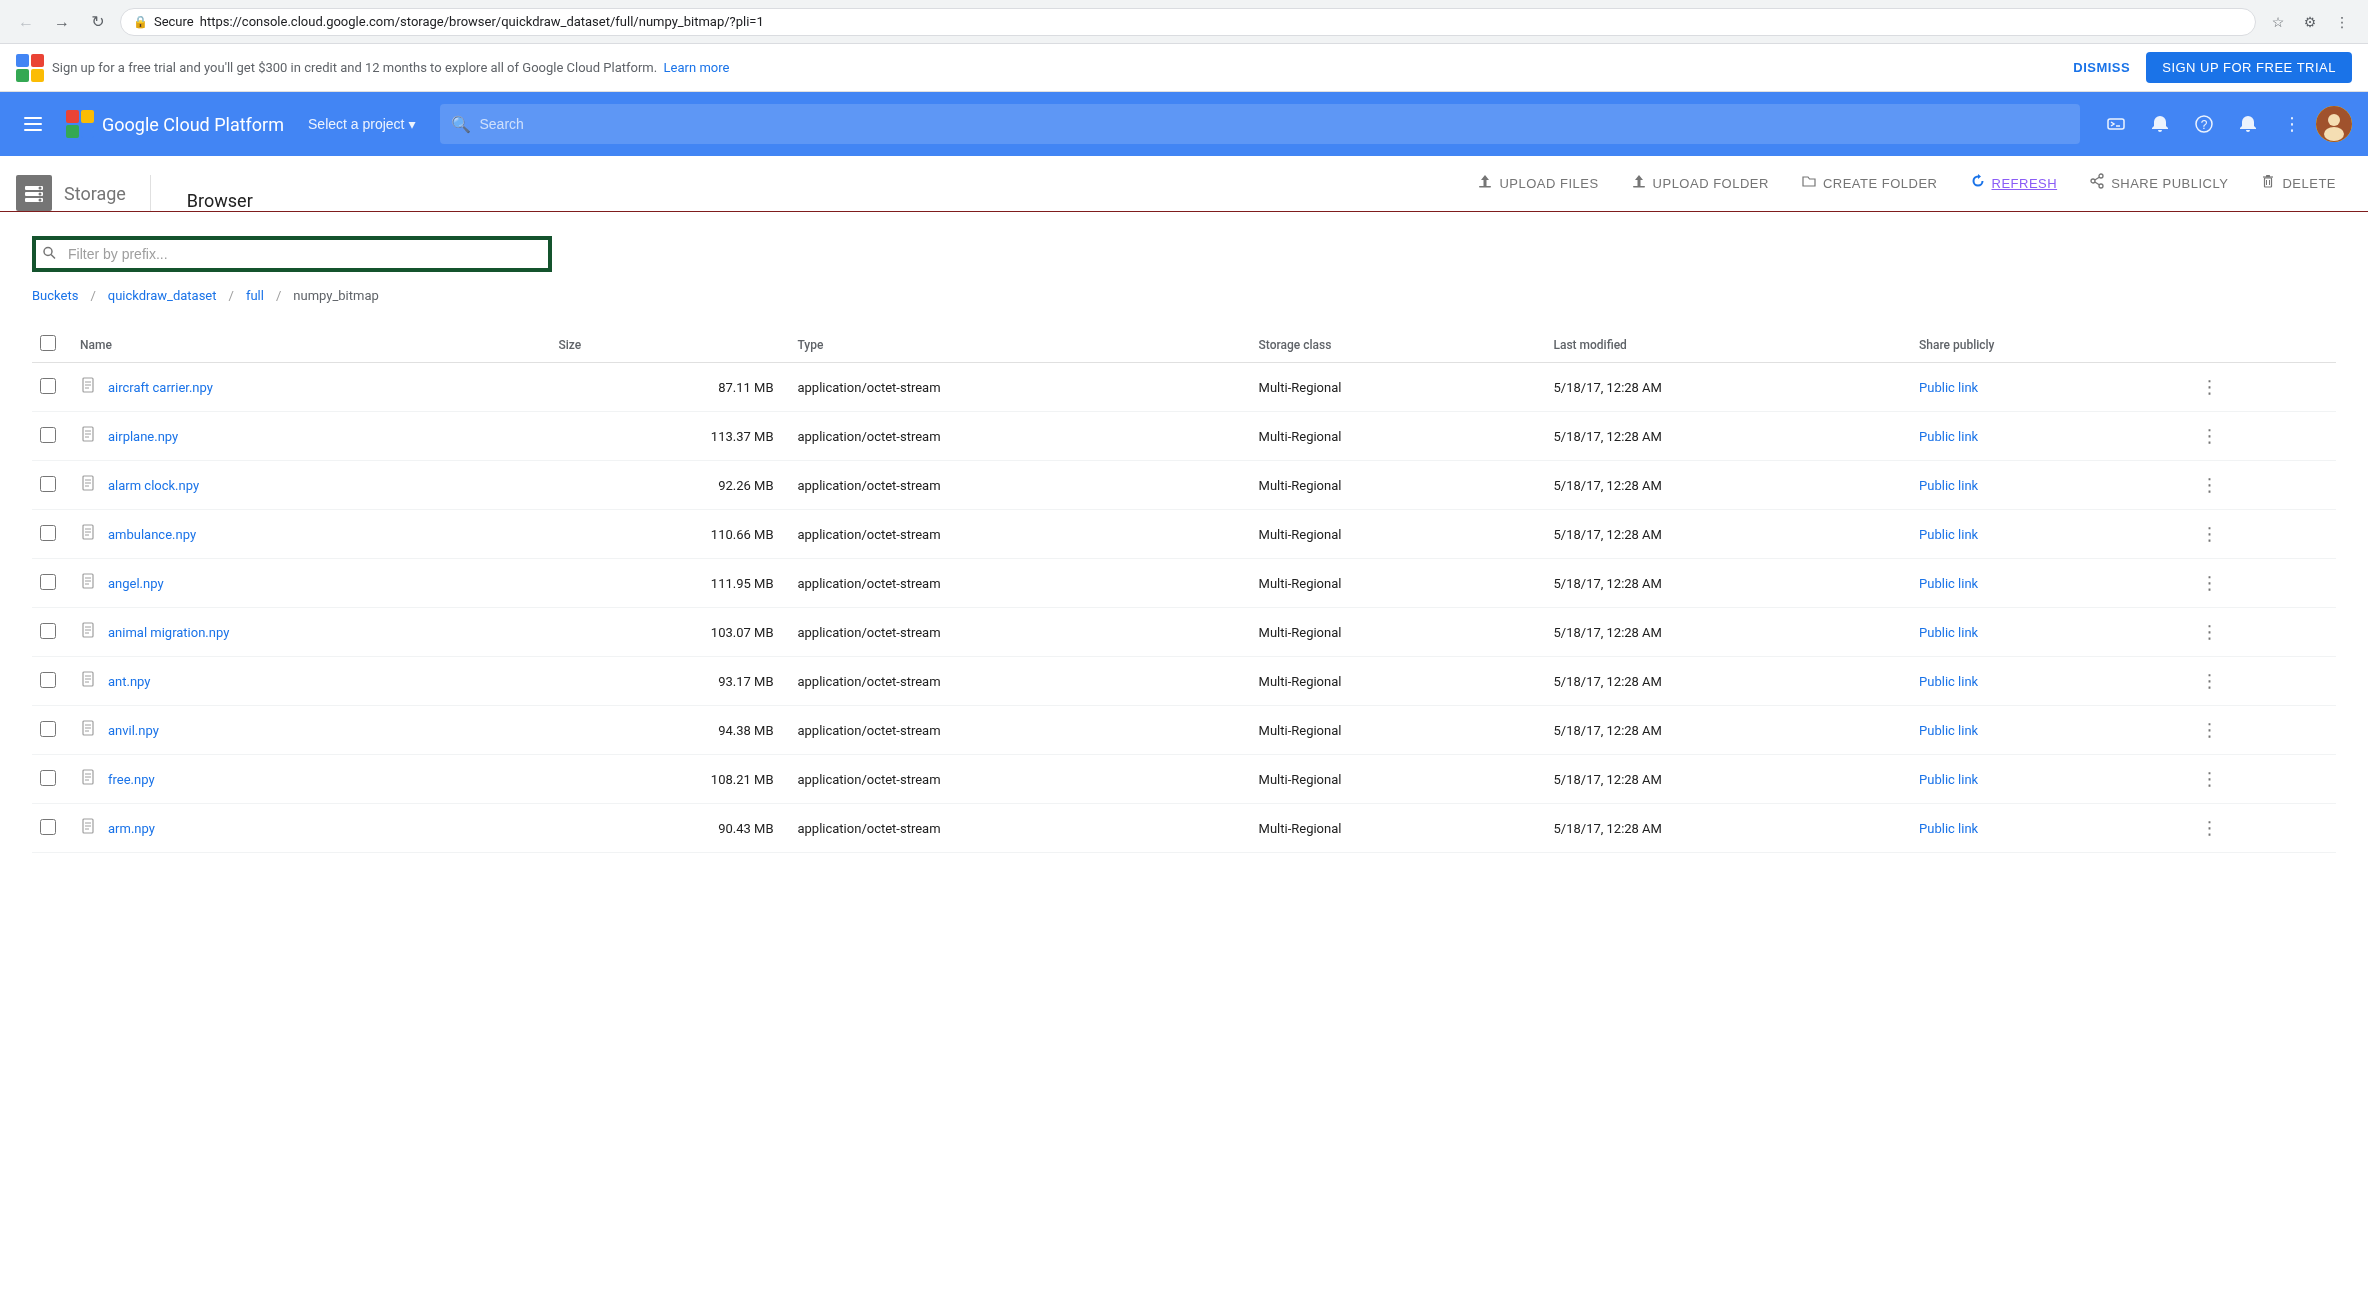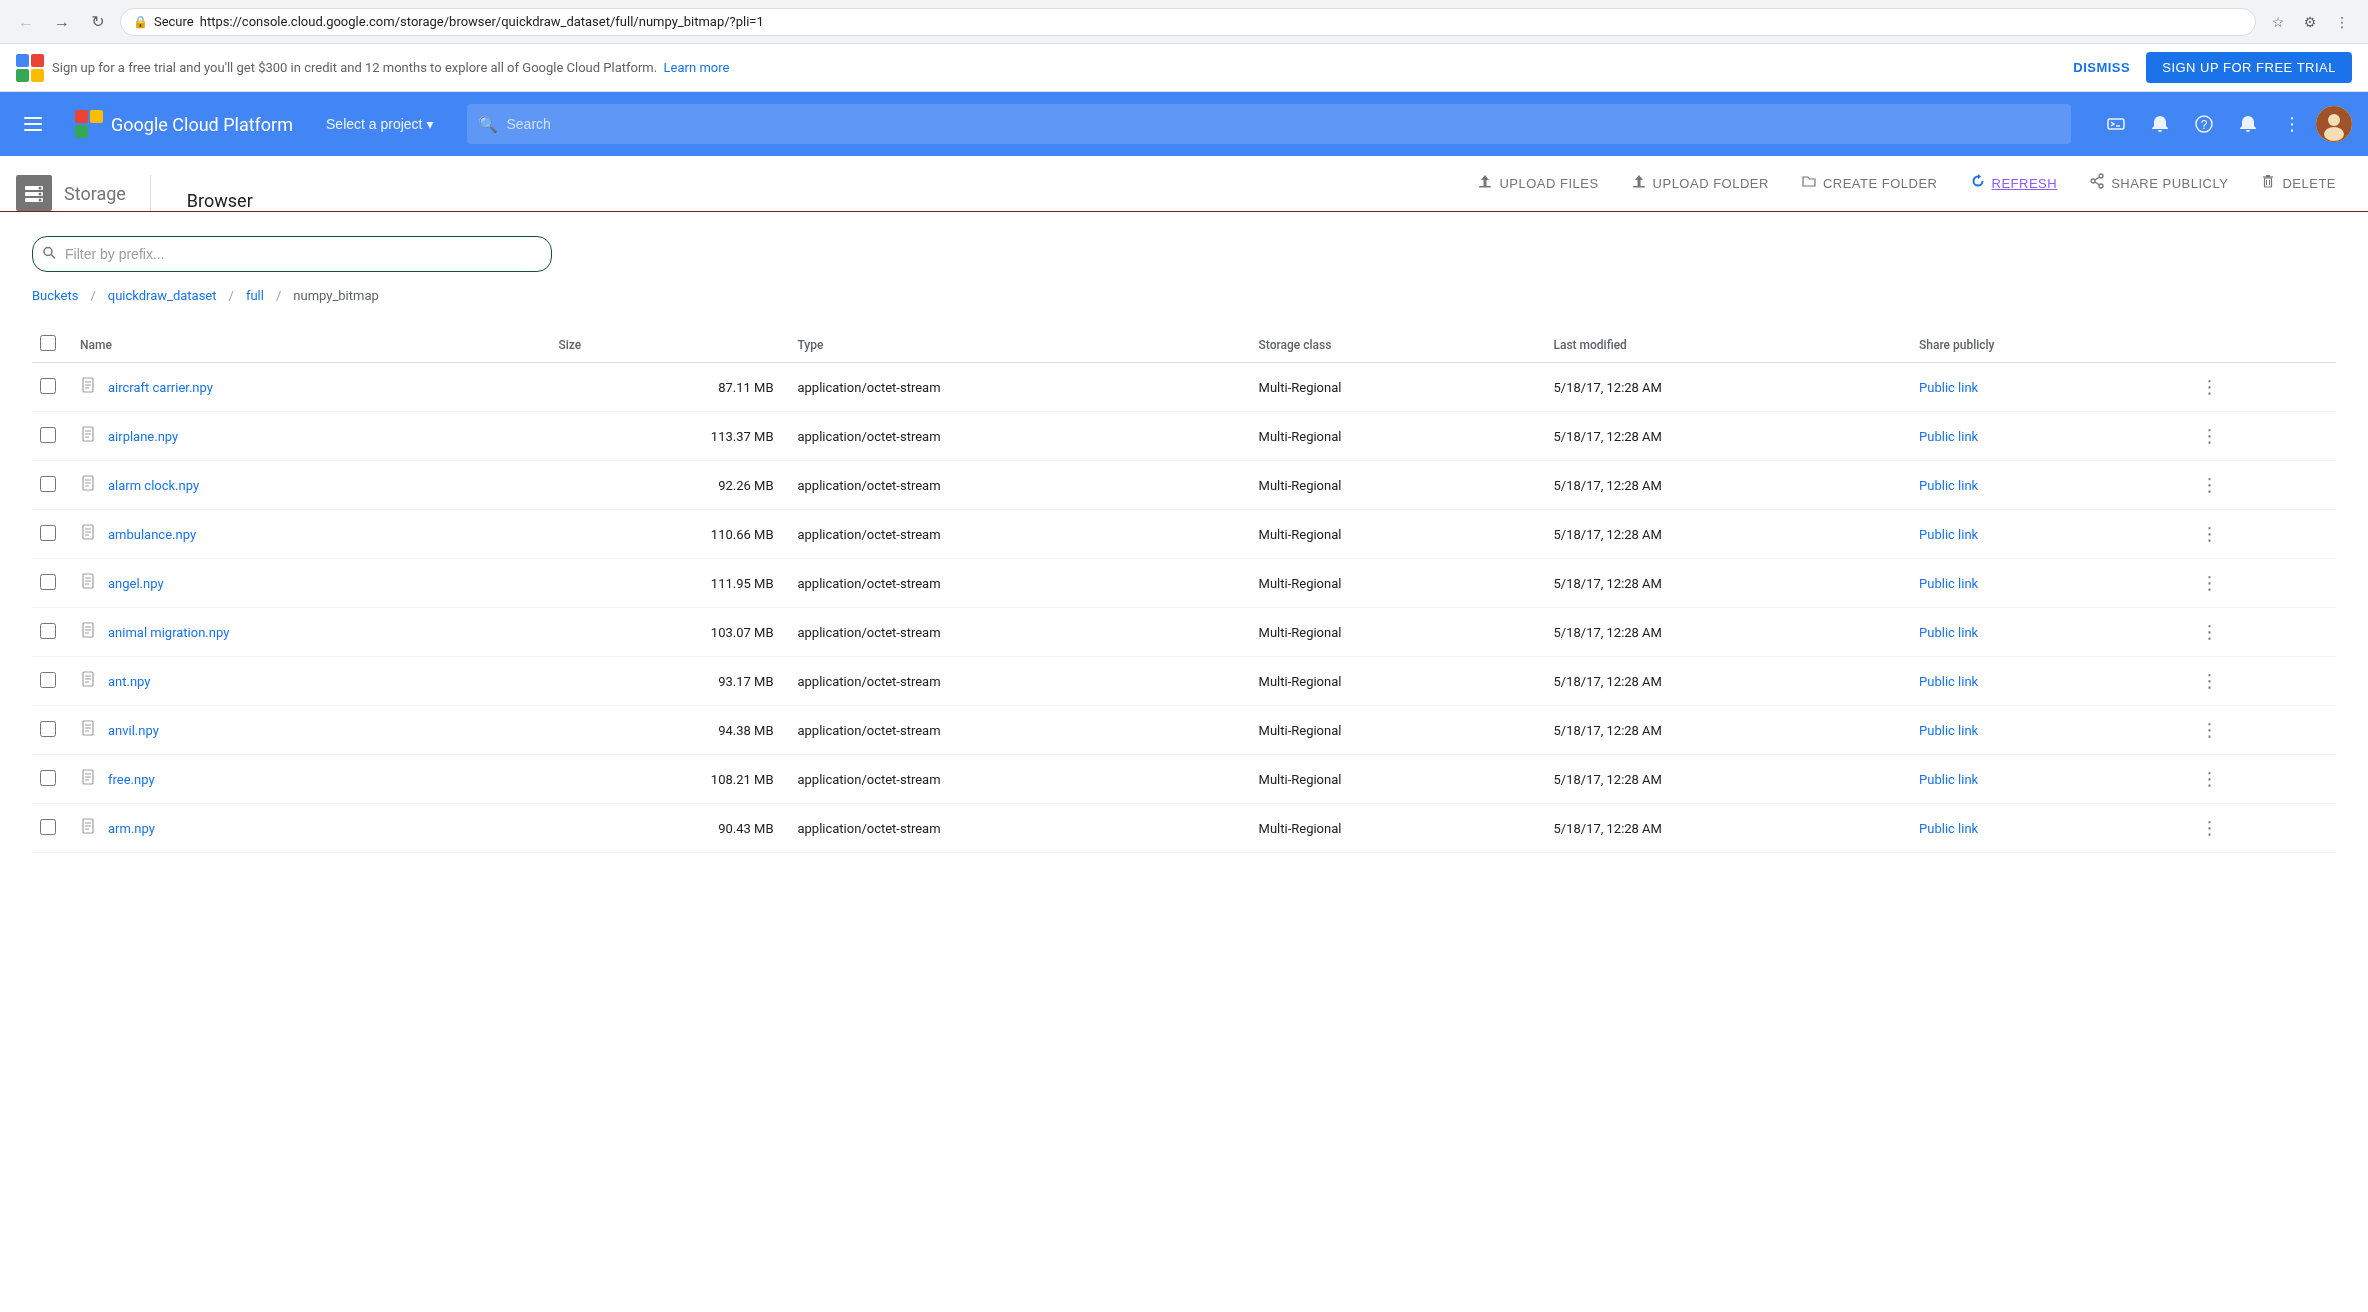--- a/index.html
+++ b/index.html
@@ -88,21 +88,21 @@
       cursor: pointer;
     }
 
     
     .top-nav {
       background: #4285f4;
       height: 64px;
       display: flex;
       align-items: center;
       padding: 0 16px;
-      gap: 25px;
+      gap: 16px;
     }
     .hamburger-btn {
       color: #fff;
       font-size: 20px;
       background: none; border: none;
       cursor: pointer;
       padding: 8px;
       border-radius: 50%;
       display: flex; align-items: center; justify-content: center;
     }
@@ -236,22 +236,22 @@
       position: absolute;
       left: 10px;
       top: 50%;
       transform: translateY(-50%);
       color: #757575;
       font-size: 14px;
     }
     .filter-input {
       width: 100%;
       height: 36px;
-      border: 1px solid #14532d;
-      border-radius: 15px;
+      border: 4px solid #14532d;
+      border-radius: 0;
       padding: 0 12px 0 32px;
       font-size: 14px;
       color: #212121;
       outline: none;
     }
     .filter-input::placeholder { color: #9e9e9e; }
 
     
     .breadcrumbs {
       display: flex; align-items: center; gap: 12px;

